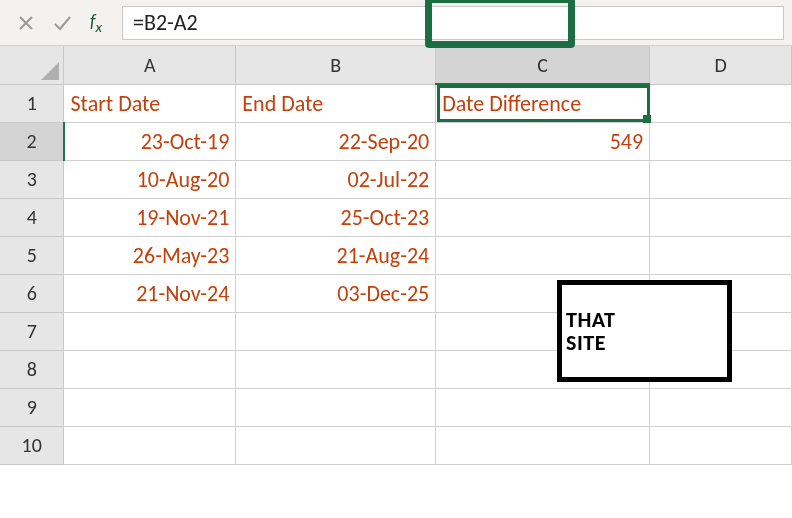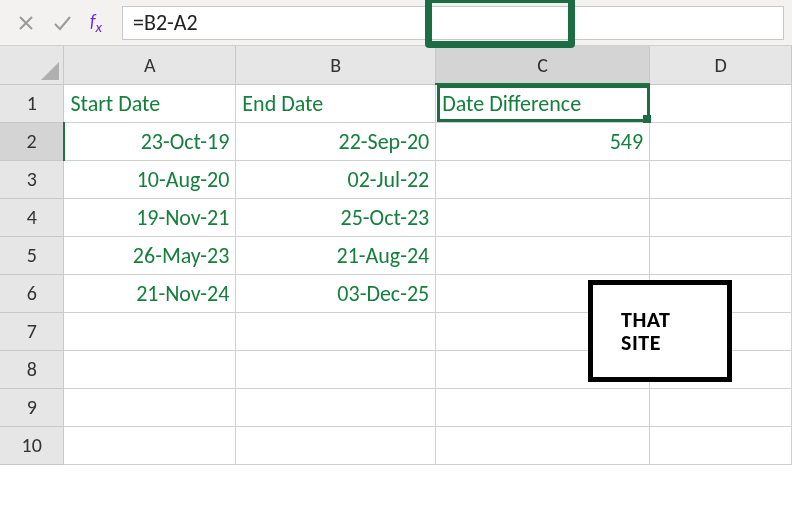--- a/index.html
+++ b/index.html
@@ -22,21 +22,21 @@
       display: flex;
       align-items: center;
       padding: 0 10px;
       font-size: 20px;
       color: #333;
       justify-content: space-between;
     }
     .name-box .ddl { color: #666; font-size: 12px; }
     .fb-btns { display: flex; gap: 12px; align-items: center; padding: 0 6px; }
     .fb-btn { width: 24px; height: 24px; display:flex; align-items:center; justify-content:center; color:#888; }
-    .fx-label { font-style: italic; font-size: 18px; color:#6d28d9; margin-left: 4px; margin-right: 6px; }
+    .fx-label { font-style: italic; font-size: 18px; color:#14532d; margin-left: 4px; margin-right: 6px; }
     .formula-input {
       flex: 1;
       height: 34px;
       background: #fff;
       border: 1px solid #c8c8c8;
       display: flex;
       align-items: center;
       padding: 4px 10px;
       font-size: 22px;
       color: #222;
@@ -91,21 +91,21 @@
       color: #333;
       width: 64px;
       height: 38px;
       text-align: center;
     }
     th.rowhdr.selected { background: #d4d4d4; border-right: 2px solid #217346; }
     td.cell {
       border-right: 1px solid #d0d0d0;
       border-bottom: 1px solid #d0d0d0;
       font-size: 22px;
-      color: #15803d;
+      color: #c2410c;
       height: 38px;
       padding: 0 6px;
       text-align: right;
       background:#fff;
     }
     td.cell.header-cell { text-align: left; }
     .col-a { width: 172px; }
     .col-b { width: 200px; }
     .col-c { width: 214px; }
     .col-d { width: 142px; }
@@ -122,28 +122,28 @@
       bottom: -4px;
       width: 8px;
       height: 8px;
       background: #1c6d43;
     }
 
     .logo {
       position: absolute;
       right: 60px;
       top: 280px;
-      width: 144px;
+      width: 175px;
       height: 102px;
       border: 5px solid #000;
       background: #fff;
       display: flex;
       flex-direction: column;
       justify-content: center;
-      padding-left: 28px;
+      padding-left: 4px;
       font-family: Arial, sans-serif;
       font-weight: 900;
       font-size: 22px;
       line-height: 1.05;
       letter-spacing: 0.5px;
     }
     .logo .ex { color: #1c6d43; }
   </style>
 </head>
 <body>

